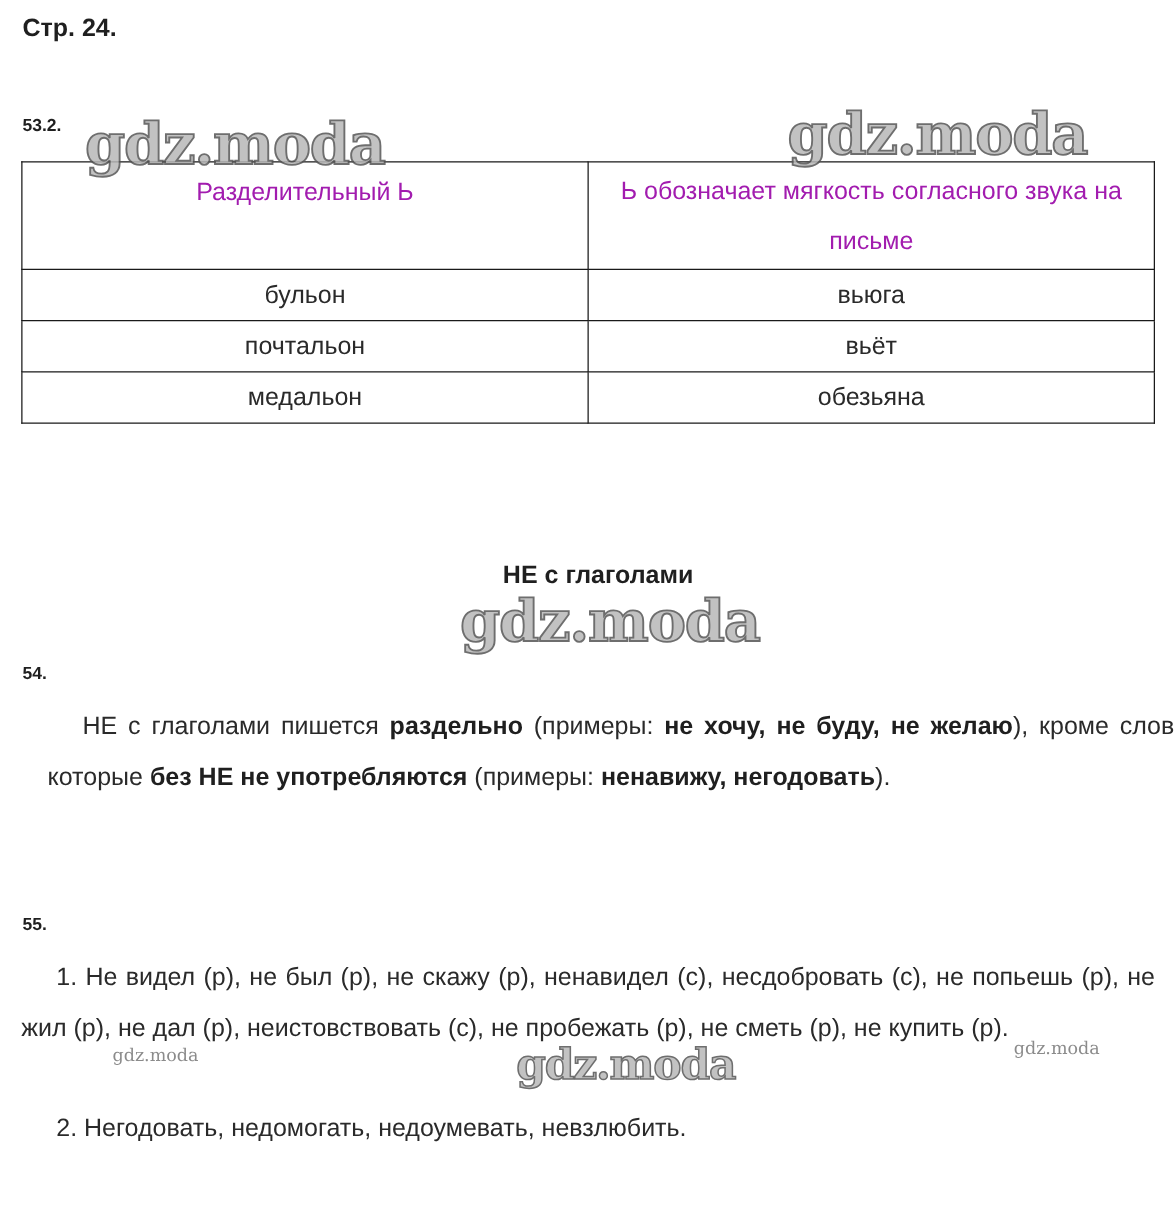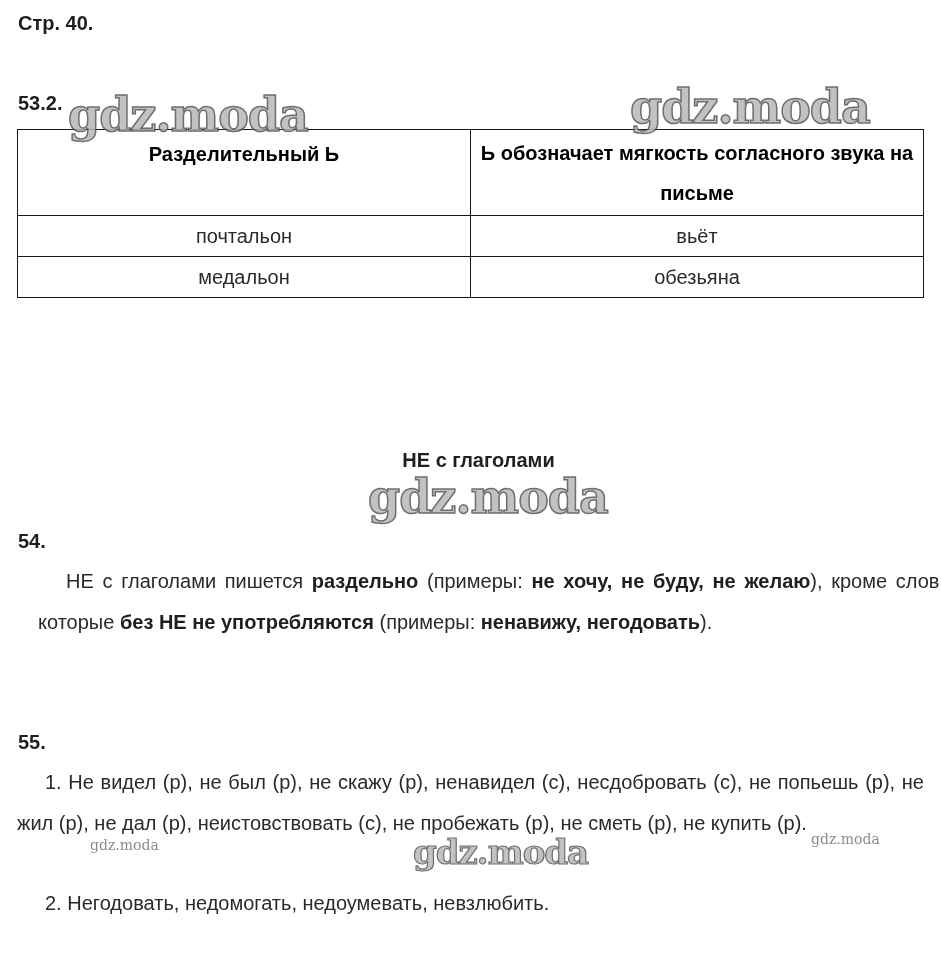--- a/index.html
+++ b/index.html
@@ -15,21 +15,21 @@
       font-family: "Liberation Sans", sans-serif;
       color: #1a1a1a;
     }
     .abs { position: absolute; }
     .page-label {
       left: 18px; top: 12px;
       font-size: 20px; font-weight: bold;
       color: #1f1f1f;
     }
     .ex-num {
-      font-size: 20px; font-weight: bold; color: #1f1f1f;
+      font-size: 14px; font-weight: bold; color: #1f1f1f;
     }
     #ex-532 { left: 18px; top: 92px; }
     #ex-54 { left: 18px; top: 530px; }
     #ex-55 { left: 18px; top: 731px; }
 
     
     .word-table {
       position: absolute;
       left: 17px; top: 129px;
       width: 907px;
@@ -37,24 +37,24 @@
       table-layout: fixed;
     }
     .word-table th, .word-table td {
       border: 1.3px solid #1a1a1a;
       text-align: center;
       font-size: 20px;
       color: #2a2a2a;
       padding: 0;
     }
     .word-table th {
-      font-weight: bold;
+      font-weight: normal;
       height: 81px;
       line-height: 40px;
-      color: #000000;
+      color: #a21caf;
     }
     .word-table td { height: 40px; }
     .word-table tr.last td { border-bottom: none; height: 32px; vertical-align: top; padding-top: 2px; }
     .word-table th.col1 { vertical-align: top; padding-top: 4px; }
 
     .section-title {
       left: 0; width: 941px; top: 449px;
       text-align: center;
       font-size: 20px; font-weight: bold; color: #1f1f1f;
       padding-left: 16px;
@@ -91,32 +91,36 @@
     #wm1 { left: 68px; top: 88px; }
     #wm2 { left: 630px; top: 80px; }
     #wm3 { left: 368px; top: 470px; }
     #wm4 { left: 413px; top: 832px; }
     #wm5 { left: 90px; top: 837px; }
     #wm6 { left: 811px; top: 831px; }
   </style>
 </head>
 <body>
 
-<div class="abs page-label">Стр. 40.</div>
+<div class="abs page-label">Стр. 24.</div>
 
 <div class="abs ex-num" id="ex-532">53.2.</div>
 
 <table class="word-table">
   <thead>
     <tr>
       <th class="col1">Разделительный Ь</th>
       <th>Ь обозначает мягкость согласного звука на письме</th>
     </tr>
   </thead>
   <tbody>
+    <tr>
+      <td>бульон</td>
+      <td>вьюга</td>
+    </tr>
     <tr>
       <td>почтальон</td>
       <td>вьёт</td>
     </tr>
     <tr>
       <td>медальон</td>
       <td>обезьяна</td>
     </tr>
   </tbody>
 </table>

